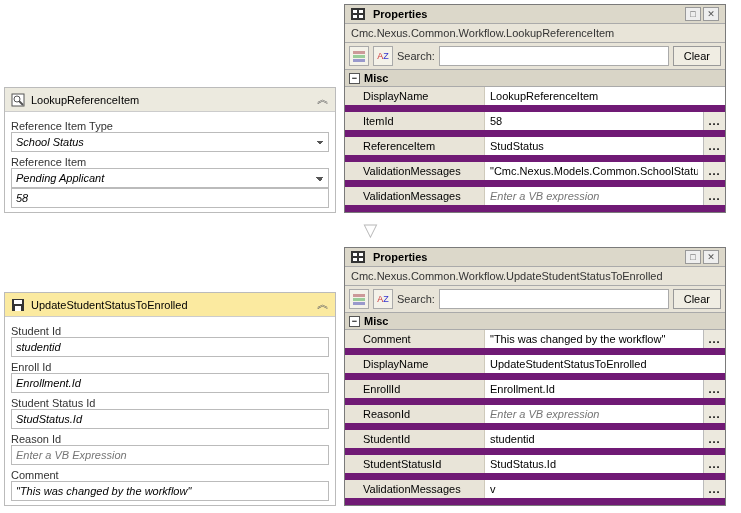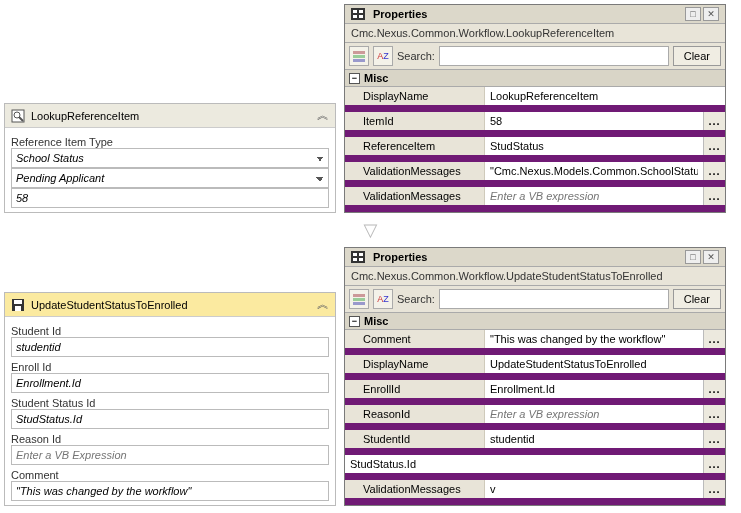--- a/index.html
+++ b/index.html
@@ -63,20 +63,21 @@
                 <circle cx="6" cy="6" r="3" fill="none" stroke="#555"></circle>
                 <line x1="8" y1="8" x2="12" y2="12" stroke="#555" stroke-width="2"></line>
               </svg>
           </span>
           <span class="title">LookupReferenceItem</span>
           <span class="chevrons">︽</span>
         </div>
         <div class="activity-body">
           <div class="field-label">Reference Item Type</div>
           <input class="field-select" value="School Status" style="">
+          <div class="field-label">Reference Item</div>
           <input class="field-select" value="Pending Applicant" style="">
           <input class="field-input" value="58" style="">
         </div>
       </div>
     </div>
 
     <div class="right-col">
       <div class="props">
         <div class="props-title">
           <span>
@@ -254,20 +255,21 @@
               </div>
             </div>
             <div class="prop-row">
               <div class="prop-name">StudentId</div>
               <div class="prop-val">
                 <input value="studentid" style="">
                 <div class="ellipsis">...</div>
               </div>
             </div>
             <div class="prop-row">
+              <div class="prop-name">StudentStatusId</div>
               <div class="prop-val">
                 <input value="StudStatus.Id" style="">
                 <div class="ellipsis">...</div>
               </div>
             </div>
             <div class="prop-row">
               <div class="prop-name">ValidationMessages</div>
               <div class="prop-val">
                 <input value="v" style="">
                 <div class="ellipsis">...</div>

